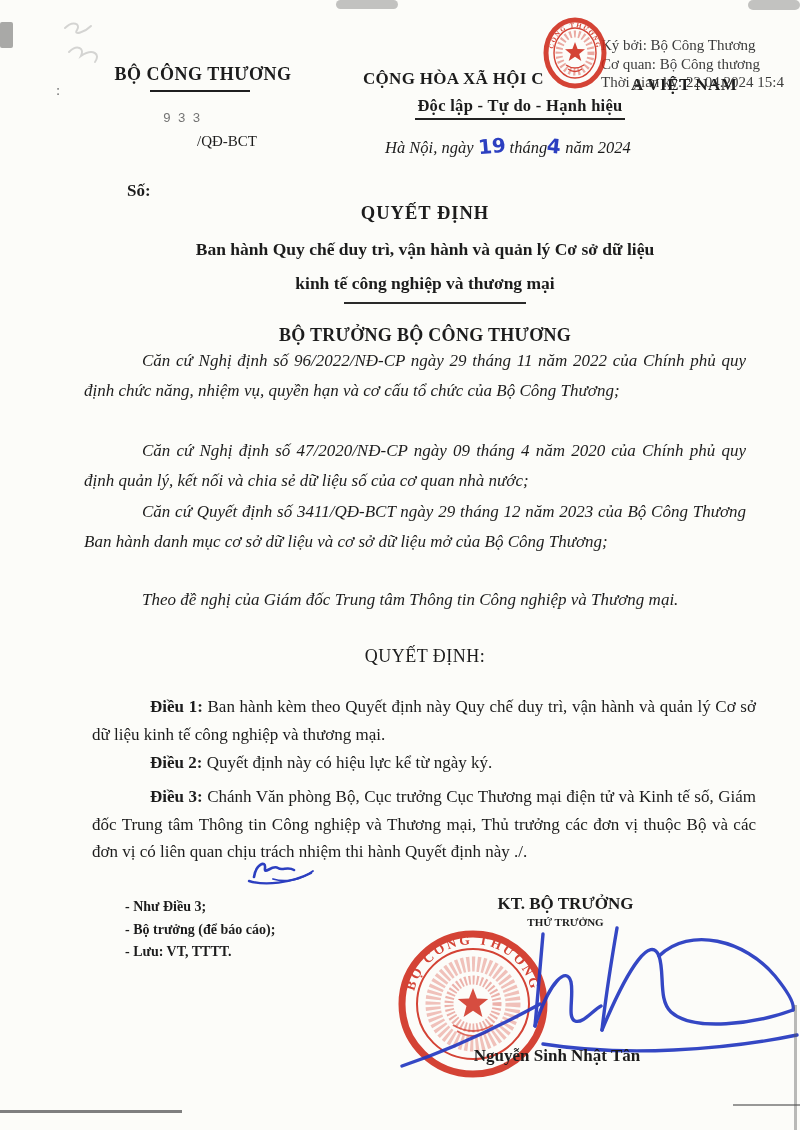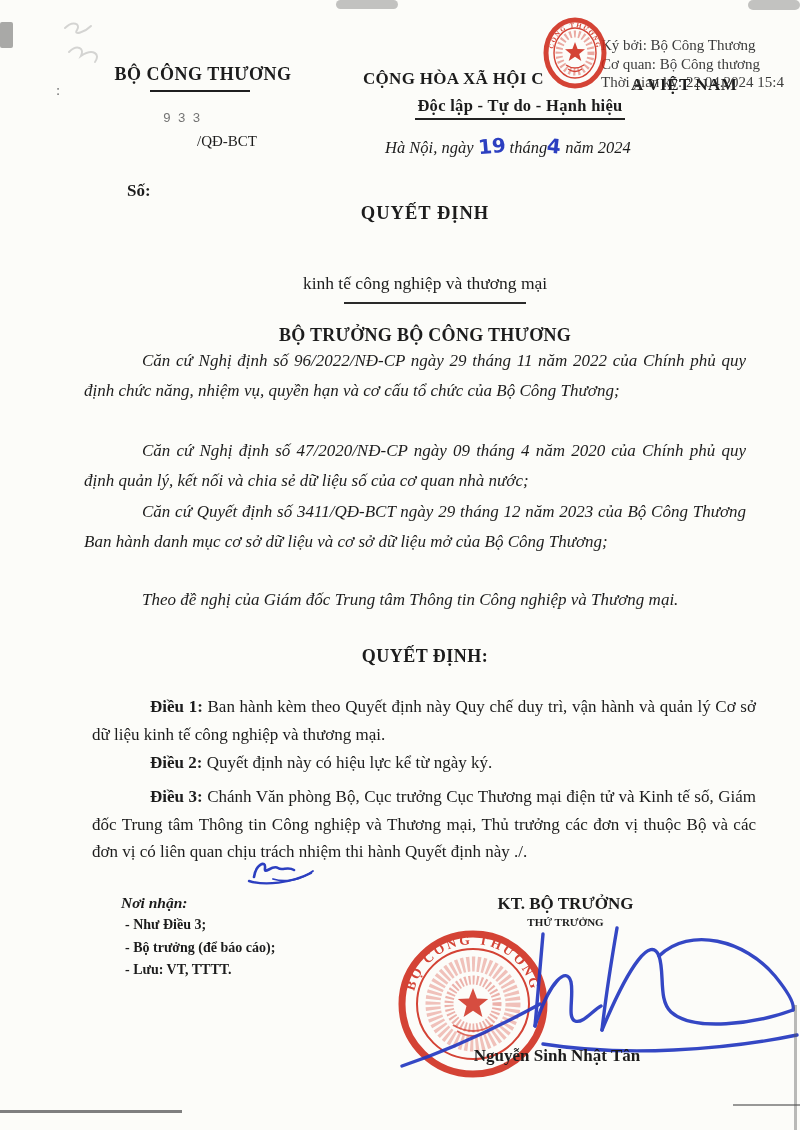--- a/index.html
+++ b/index.html
@@ -22,27 +22,27 @@
   .motto-wrap{left:389px;top:96px;width:262px;text-align:center;}
   .motto{display:inline-block;font-size:16.5px;font-weight:bold;letter-spacing:.3px;border-bottom:2px solid #222;padding:0 2px 2px 2px;}
   .dateline{left:385px;top:136px;width:320px;font-size:16.5px;font-style:italic;}
   .hand{color:#2c3fc0;font-family:"DejaVu Sans",sans-serif;font-style:normal;font-size:20px;display:inline-block;transform:rotate(-5deg);font-weight:bold;line-height:1;}
   .hand2{transform:rotate(6deg);}
   .dsig{left:601px;top:36px;width:210px;font-size:15px;line-height:18.6px;color:#3c3c3c;white-space:nowrap;}
   
   .colc{left:95px;width:660px;text-align:center;white-space:nowrap;}
   .doc-type{top:203px;font-size:18.5px;font-weight:bold;letter-spacing:1px;}
   .subj1{top:239px;font-size:17.5px;font-weight:bold;}
-  .subj2{top:273px;font-size:17.5px;font-weight:normal;}
+  .subj2{top:273px;font-size:17.5px;font-weight:bold;}
   .subj-underline{left:344px;top:302px;width:182px;height:2px;background:#2a2a2a;}
   .authority{top:325px;font-size:18px;font-weight:bold;letter-spacing:.3px;}
   
   .para{left:84px;width:662px;margin:0;font-size:17px;line-height:30px;text-align:justify;text-indent:58px;font-style:italic;}
   .p1{top:346px;} .p2{top:436px;} .p3{top:497px;} .p4{top:585px;}
-  .enact{top:646px;font-size:18px;font-weight:bold;letter-spacing:.5px;}
+  .enact{top:646px;font-size:18px;font-weight:normal;letter-spacing:.5px;}
   .article{left:84px;width:664px;margin:8px;font-size:17px;line-height:27.5px;text-align:justify;text-indent:58px;}
   .a1{top:685px;} .a2{top:741px;} .a3{top:775px;}
   
   .recipients{left:121px;top:894px;width:260px;}
   .recip-head{font-size:15.5px;font-weight:bold;font-style:italic;margin:0 0 4px 0;}
   .recip-item{font-size:14px;font-weight:600;line-height:18.5px;margin:4px;}
   .kt1{left:478px;top:894px;width:175px;text-align:center;font-size:17px;font-weight:bold;white-space:nowrap;}
   .kt2{left:478px;top:916px;width:175px;text-align:center;font-size:11px;font-weight:bold;white-space:nowrap;}
   .signer{left:452px;top:1046px;width:210px;text-align:center;font-size:17px;font-weight:bold;white-space:nowrap;}
   
@@ -104,20 +104,21 @@
     <ellipse cx="35" cy="38" rx="16" ry="19" fill="none" stroke="#cf2a1b" stroke-width="7" stroke-dasharray="2 2.5" opacity=".45"></ellipse>
     <path d="M35,27 L37.6,34 L45,34.3 L39.2,38.9 L41.3,46 L35,41.8 L28.7,46 L30.8,38.9 L25,34.3 L32.4,34 Z" fill="#cf2a1b"></path>
     <path d="M26,50 Q35,56 44,50 M28,54 Q35,59 42,54" stroke="#cf2a1b" stroke-width="1.3" fill="none"></path>
     <path id="topArc" d="M14,46 A22,26 0 1 1 56,46" fill="none"></path>
     <text font-size="6.5" font-weight="bold" fill="#cf2a1b" letter-spacing="1.5">
       <textPath href="#topArc" startOffset="50%" text-anchor="middle">CÔNG THƯƠNG</textPath>
     </text>
   </svg>
 
   <div class="abs colc doc-type">QUYẾT ĐỊNH</div>
+  <div class="abs colc subj1">Ban hành Quy chế duy trì, vận hành và quản lý Cơ sở dữ liệu</div>
   <div class="abs colc subj2">kinh tế công nghiệp và thương mại</div>
   <div class="abs subj-underline"></div>
   <div class="abs colc authority">BỘ TRƯỞNG BỘ CÔNG THƯƠNG</div>
 
   <p class="abs para p1">Căn cứ Nghị định số 96/2022/NĐ-CP ngày 29 tháng 11 năm 2022 của Chính phủ quy định chức năng, nhiệm vụ, quyền hạn và cơ cấu tổ chức của Bộ Công Thương;</p>
   <p class="abs para p2">Căn cứ Nghị định số 47/2020/NĐ-CP ngày 09 tháng 4 năm 2020 của Chính phủ quy định quản lý, kết nối và chia sẻ dữ liệu số của cơ quan nhà nước;</p>
   <p class="abs para p3">Căn cứ Quyết định số 3411/QĐ-BCT ngày 29 tháng 12 năm 2023 của Bộ Công Thương Ban hành danh mục cơ sở dữ liệu và cơ sở dữ liệu mở của Bộ Công Thương;</p>
   <p class="abs para p4">Theo đề nghị của Giám đốc Trung tâm Thông tin Công nghiệp và Thương mại.</p>
 
   <div class="abs colc enact">QUYẾT ĐỊNH:</div>
@@ -126,21 +127,20 @@
   <p class="abs article a2"><b>Điều 2:</b><span> Quyết định này có hiệu lực kể từ ngày ký.</span></p>
   <p class="abs article a3"><b>Điều 3:</b><span> Chánh Văn phòng Bộ, Cục trưởng Cục Thương mại điện tử và Kinh tế số, Giám đốc Trung tâm Thông tin Công nghiệp và Thương mại, Thủ trưởng các đơn vị thuộc Bộ và các đơn vị có liên quan chịu trách nhiệm thi hành Quyết định này ./.</span></p>
 
   <svg class="abs sig-init" viewBox="0 0 72 32">
     <path d="M9,21 C11,8 21,4 20,12 C19,20 27,8 33,12 C37,15 43,10 49,14" stroke="#2c3fc0" stroke-width="2.6" fill="none" stroke-linecap="round"></path>
     <path d="M4,25 C20,30 46,27 66,17" stroke="#2c3fc0" stroke-width="2.4" fill="none" stroke-linecap="round"></path>
     <path d="M28,23 C40,27 56,24 68,15" stroke="#2c3fc0" stroke-width="1.8" fill="none" stroke-linecap="round"></path>
   </svg>
 
   <div class="abs recipients">
-    <p class="recip-head">Nơi nhận:</p>
     <p class="recip-item">- Như Điều 3;</p>
     <p class="recip-item">- Bộ trưởng (để báo cáo);</p>
     <p class="recip-item">- Lưu: VT, TTTT.</p>
   </div>
 
   <div class="abs kt1">KT. BỘ TRƯỞNG</div>
   <div class="abs kt2">THỨ TRƯỞNG</div>
 
   <svg class="abs seal-bottom" viewBox="0 0 152 150">
     <ellipse cx="76" cy="75" rx="71" ry="70" fill="none" stroke="#cf2a1b" stroke-width="7"></ellipse>

